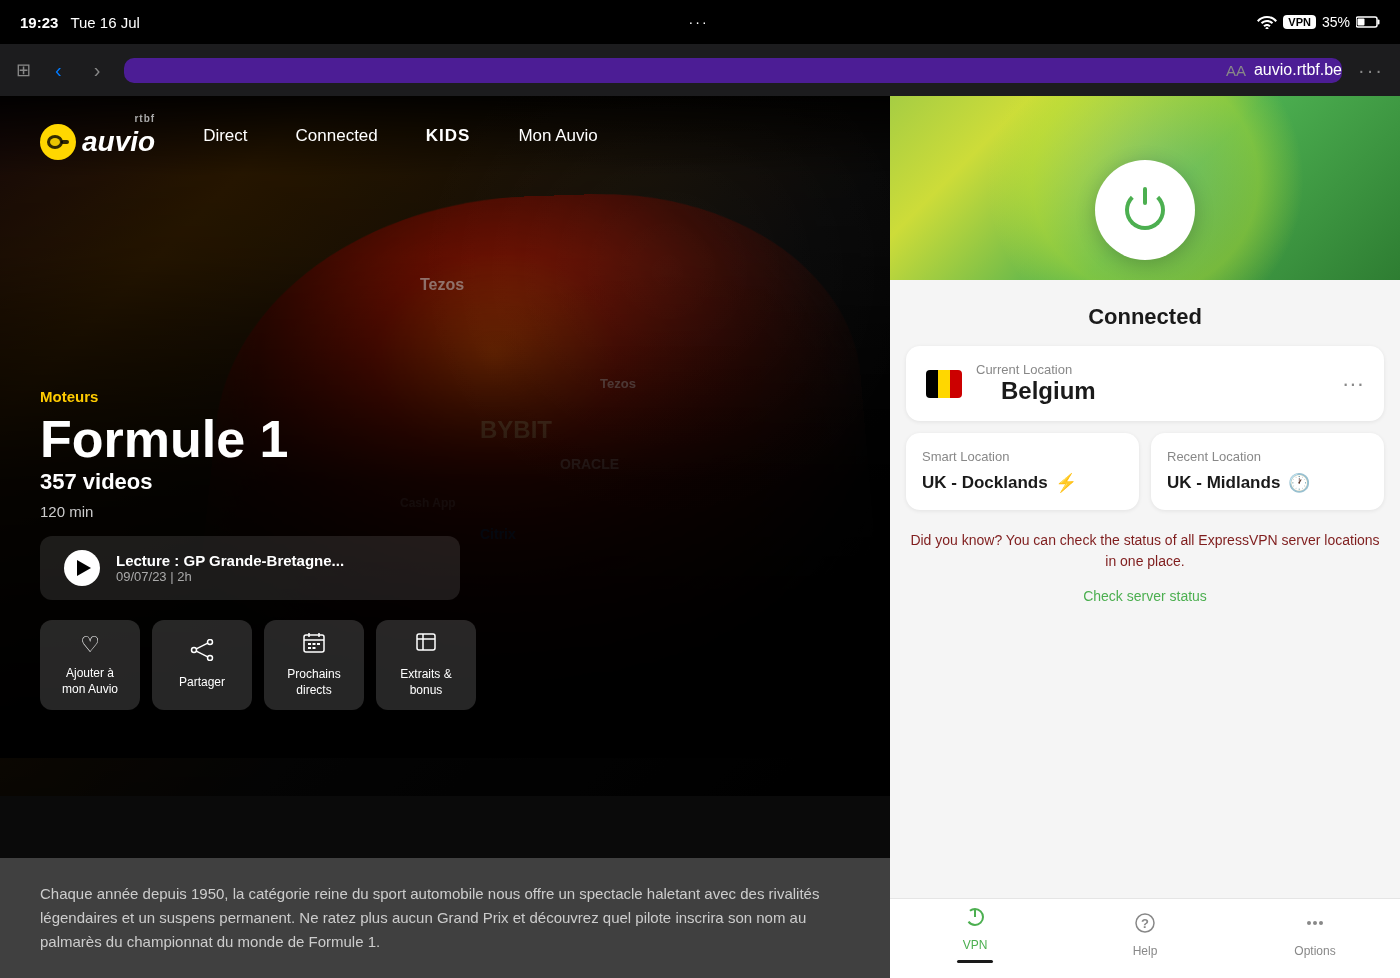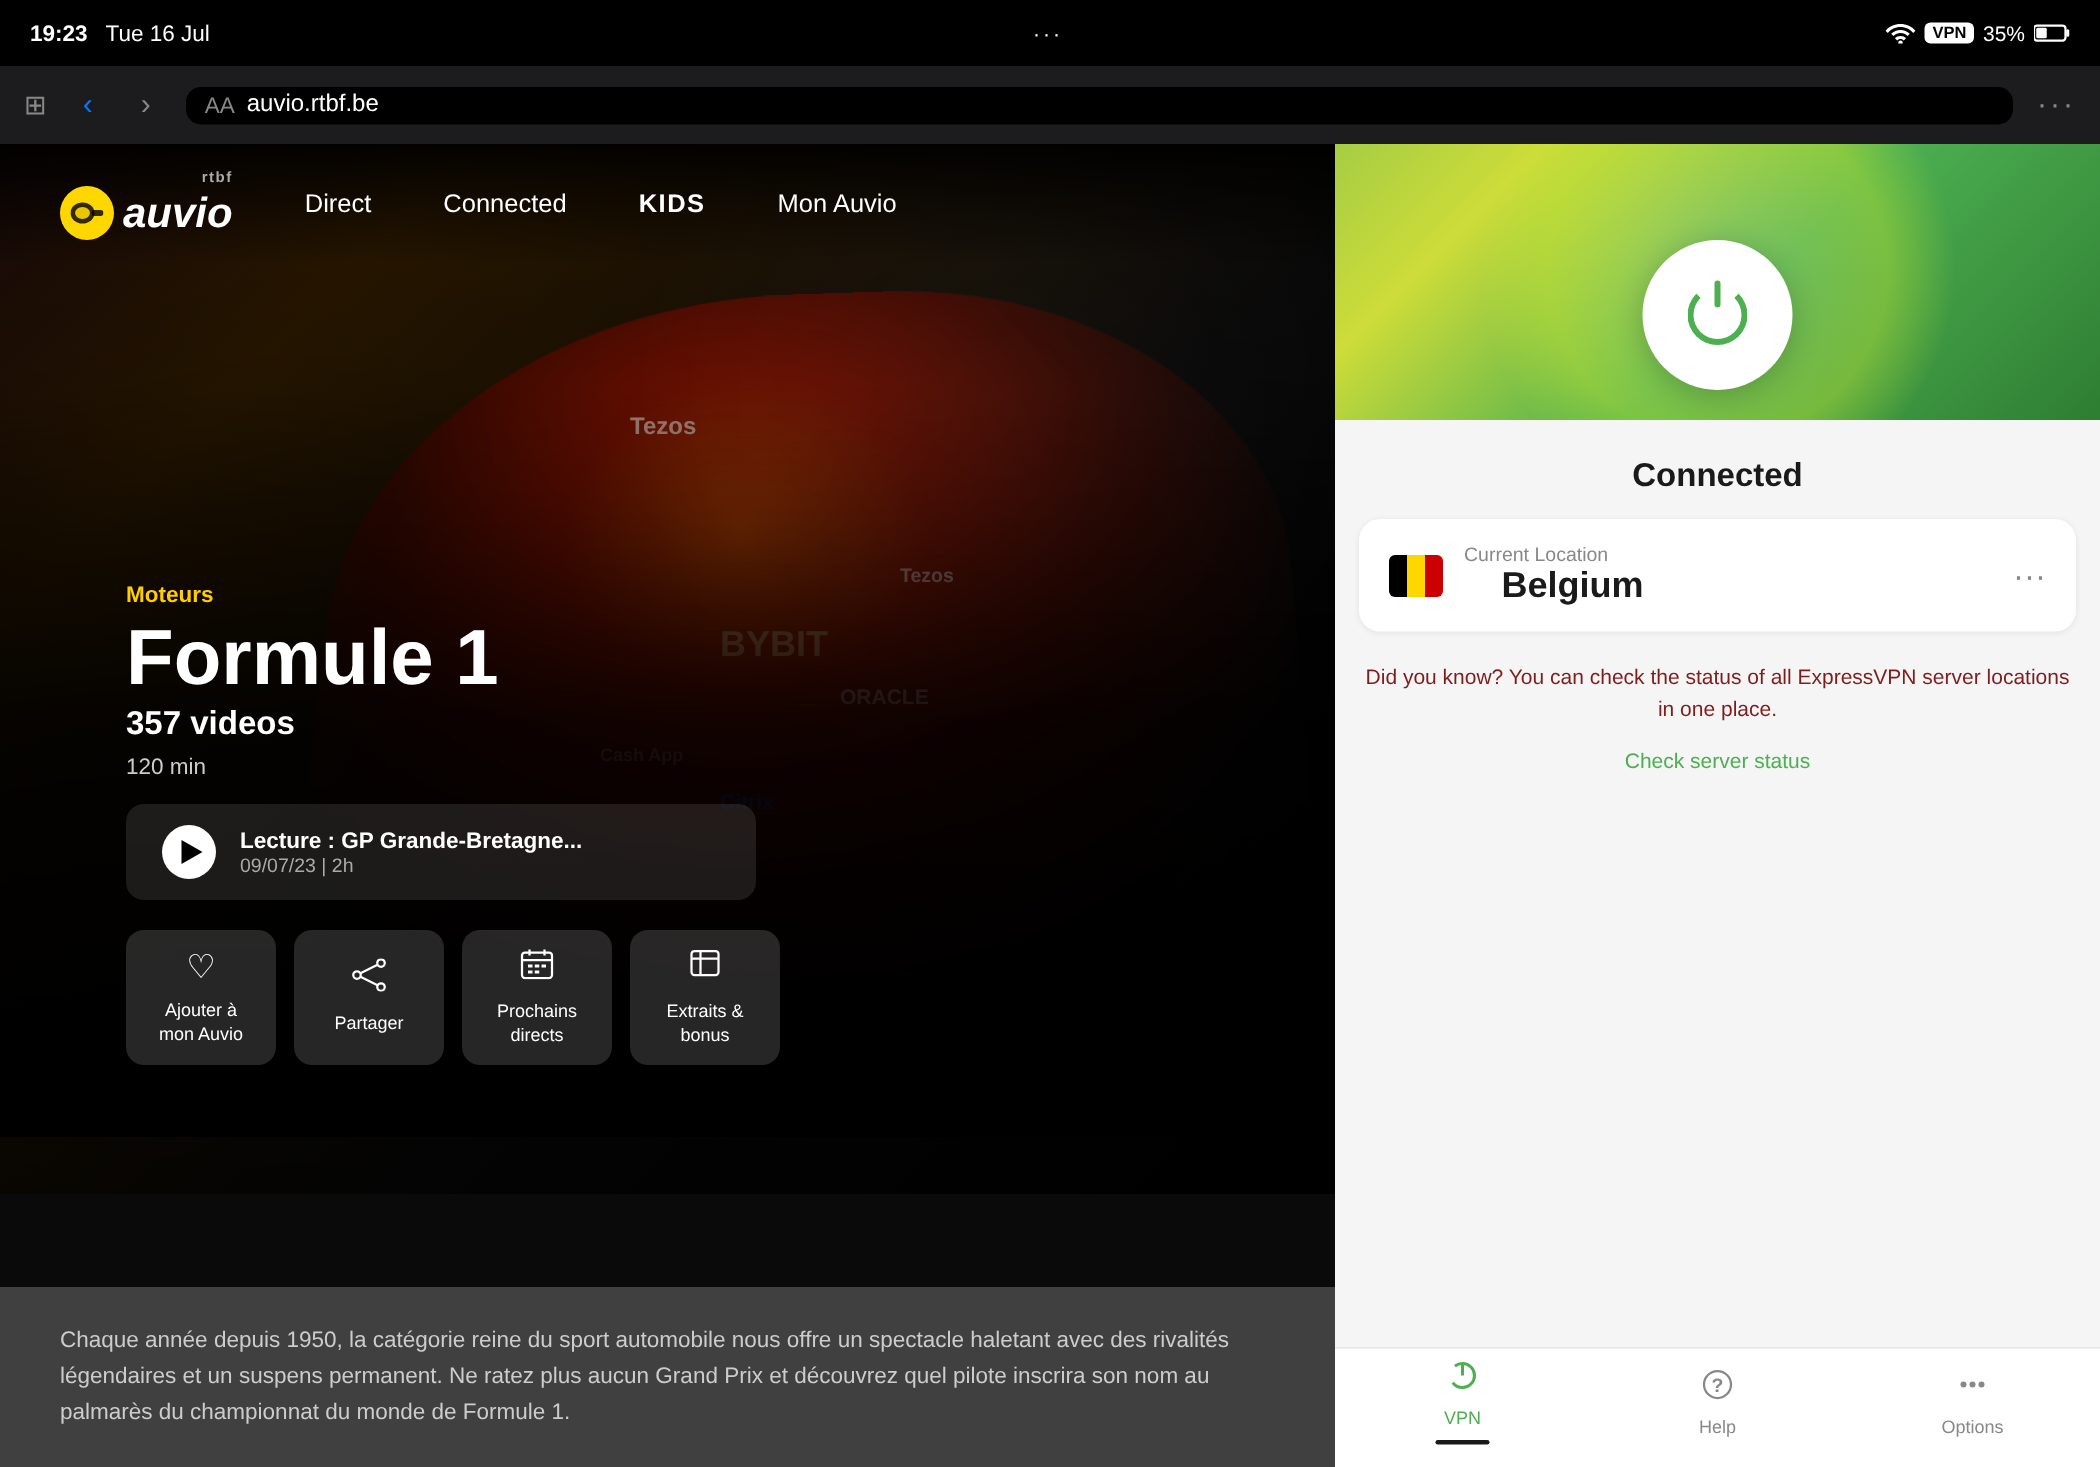--- a/index.html
+++ b/index.html
@@ -17,22 +17,22 @@
     .status-right span { color: #fff; font-size: 14px; font-weight: 500; }
 
     
     .browser-chrome {
       position: absolute; top: 44px; left: 0; width: 1400px; height: 52px;
       background: #1c1c1e; display: flex; align-items: center; padding: 0 16px; gap: 16px; z-index: 100;
     }
     .browser-btn { color: #888; font-size: 20px; cursor: pointer; padding: 4px 8px; }
     .browser-btn.active { color: #007aff; }
     .url-bar {
-      flex: 1; background: #000000; border-radius: 10px; height: 25px;
-      display: flex; align-items: center; justify-content: flex-start; gap: 8px;
+      flex: 1; background: #4c1d95; border-radius: 10px; height: 25px;
+      display: flex; align-items: center; justify-content: flex-end; gap: 8px;
     }
     .url-text { color: #fff; font-size: 16px; }
     .url-aa { color: #888; font-size: 15px; margin-left: 12px; }
     .browser-dots { color: #888; font-size: 20px; letter-spacing: 2px; }
 
     
     .auvio-content {
       position: absolute; top: 96px; left: 0; width: 890px; height: 882px;
       background: #0a0a0a; overflow: hidden;
     }
@@ -287,21 +287,21 @@
         </div>
       </div>
     </div>
     <a class="nav-link">Direct</a>
     <a class="nav-link">Connected</a>
     <a class="nav-link kids">KIDS</a>
     <a class="nav-link">Mon Auvio</a>
   </nav>
 
   <div style="position:absolute;top:160px;left:0;width:100%;padding:0 40px 24px;background:linear-gradient(0deg,rgba(0,0,0,0.98) 0%,rgba(0,0,0,0.75) 55%,transparent 100%);bottom:220px;display:flex;flex-direction:column;justify-content:flex-end;">
-    <div style="margin-top:auto;margin-left:44px;">
+    <div style="margin-top:auto;">
       <div class="category-label">Moteurs</div>
       <div class="show-title">Formule 1</div>
       <div class="show-subtitle">357 videos</div>
       <div class="show-duration">120 min</div>
 
       <div class="play-row">
         <div class="play-icon">
           <div class="play-triangle"></div>
         </div>
         <div class="play-info">
@@ -396,20 +396,36 @@
           <div class="flag-strip flag-red"></div>
         </div>
         <div class="location-info">
           <div class="location-type">Current Location</div>
           <div class="location-name">Belgium</div>
         </div>
       </div>
       <span class="location-more">···</span>
     </div>
 
+    <div class="location-grid">
+      <div class="location-tile">
+        <div class="tile-label">Smart Location</div>
+        <div class="tile-value">
+          <span>UK - Docklands</span>
+          <span class="tile-icon tile-icon-green">⚡</span>
+        </div>
+      </div>
+      <div class="location-tile">
+        <div class="tile-label">Recent Location</div>
+        <div class="tile-value">
+          <span>UK - Midlands</span>
+          <span class="tile-icon tile-icon-gray">🕐</span>
+        </div>
+      </div>
+    </div>
 
     <p class="vpn-info-text">Did you know? You can check the status of all ExpressVPN server locations in one place.</p>
     <a class="check-status-link">Check server status</a>
   </div>
 
   <div class="vpn-tab-bar">
     <div class="vpn-tab active">
       <span class="vpn-tab-icon">
         <svg width="22" height="22" viewBox="0 0 22 22" fill="none">
           <circle cx="11" cy="11" r="8" stroke="#4caf50" stroke-width="2" stroke-dasharray="20 12"></circle>

